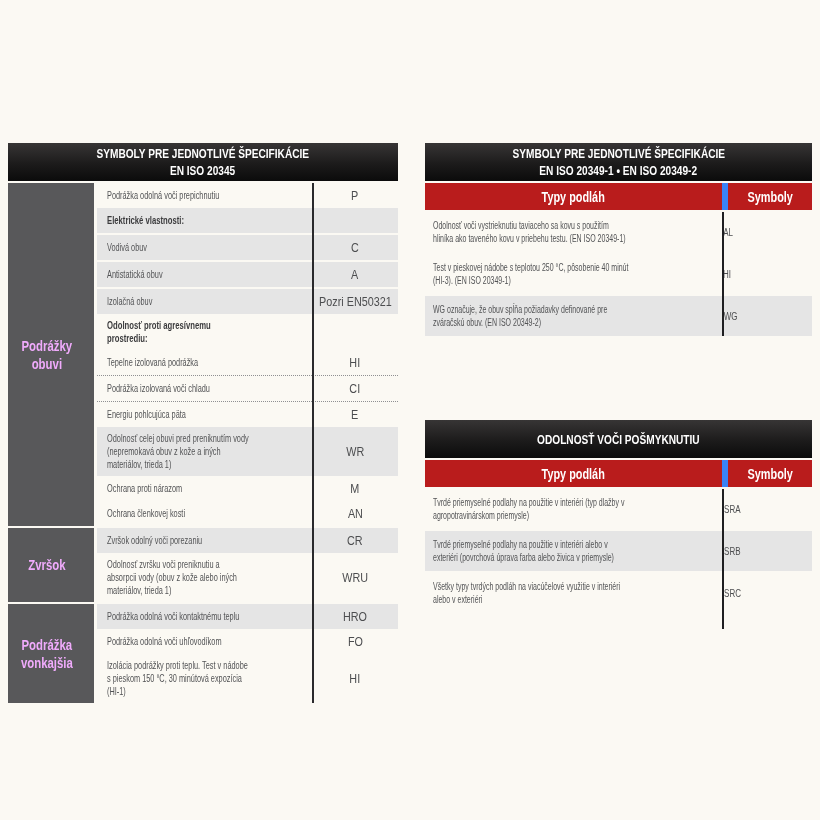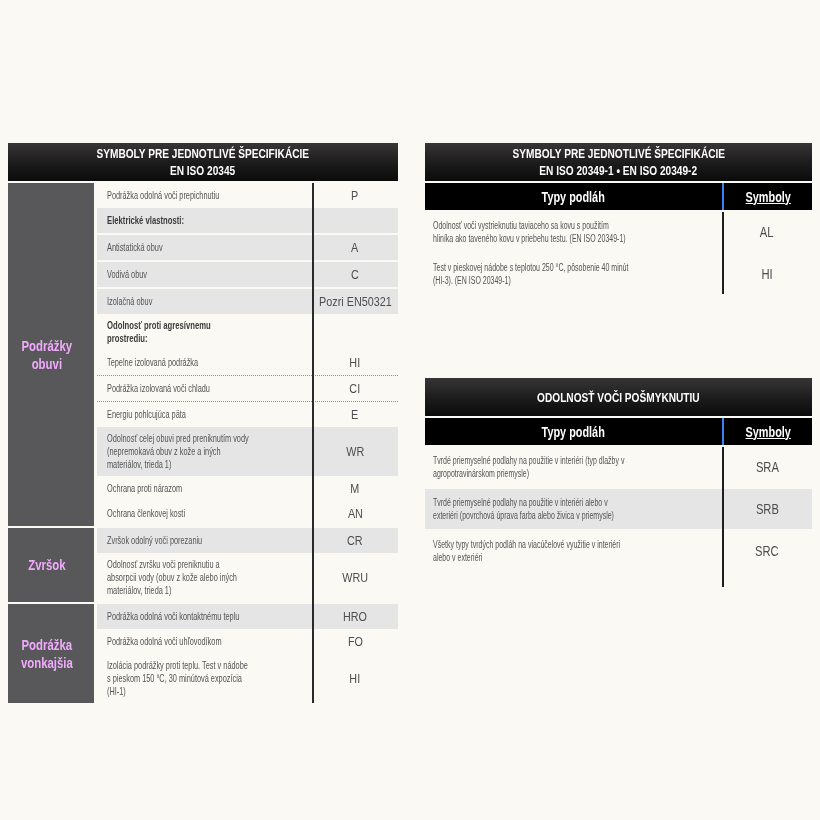--- a/index.html
+++ b/index.html
@@ -47,31 +47,31 @@
   .lrow .sym { display:flex; align-items:center; justify-content:center; font-size:13.5px; color:#4c4d4f; }
   .sym .tc { transform:scaleX(.8); }
   .g { background:#e5e5e5; }
   .sep { border-bottom:2px solid #fbf9f3; }
   .dot { border-bottom:1px dotted #8f9092; }
   .b .tx { font-weight:bold; color:#3b3b3d; font-size:11px; }
 
   
   .subhead {
     display:grid; grid-template-columns:297px 90px; min-height:27px;
-    background:#000000; color:#fff; margin-bottom:2px;
+    background:#b91c1c; color:#fff; margin-bottom:2px;
   }
   .subhead .shc { display:flex; align-items:center; justify-content:center; font-weight:bold; font-size:14.5px; }
-  .subhead .shsym { border-left:2px solid #3b82f6;text-decoration:underline; }
+  .subhead .shsym { border-left:6px solid #3b82f6; }
   .rbody { position:relative; }
   .rbody::after { content:""; position:absolute; left:297px; top:0; bottom:0; width:2px; background:#1f1f21; }
   .rbody.tail { padding-bottom:16px; }
   .rrow { display:grid; grid-template-columns:297px 90px; min-height:40px; }
   .rrow + .rrow { border-top:2px solid #fbf9f3; }
   .rrow .desc { padding:6px 8px; display:flex; align-items:center; }
-  .rrow .sym { display:flex; align-items:center; justify-content:center; font-size:14px; color:#4c4d4f; }
+  .rrow .sym { display:flex; align-items:center; font-size:10px; color:#4c4d4f; }
   .t2 { margin-top:84px; }
 </style>
 </head>
 <body>
 
 <div class="canvas">
   <div class="content">
 
     <div class="t-left">
       <div class="thead">
@@ -96,32 +96,32 @@
             <div class="lrow g sep b">
               <div class="desc">
                   <span class="tx">Elektrické vlastnosti:</span>
                 </div>
               <div class="sym">
                   <span class="tc"></span>
                 </div>
             </div>
             <div class="lrow g sep">
               <div class="desc">
+                  <span class="tx">Vodivá obuv</span>
+                </div>
+              <div class="sym">
+                  <span class="tc">C</span>
+                </div>
+            </div>
+            <div class="lrow g sep">
+              <div class="desc">
                   <span class="tx">Antistatická obuv</span>
                 </div>
               <div class="sym">
                   <span class="tc">A</span>
-                </div>
-            </div>
-            <div class="lrow g sep">
-              <div class="desc">
-                  <span class="tx">Vodivá obuv</span>
-                </div>
-              <div class="sym">
-                  <span class="tc">C</span>
                 </div>
             </div>
             <div class="lrow g">
               <div class="desc">
                   <span class="tx">Izolačná obuv</span>
                 </div>
               <div class="sym">
                   <span class="tc">Pozri EN50321</span>
                 </div>
             </div>
@@ -268,20 +268,28 @@
               </div>
           </div>
           <div class="rrow">
             <div class="desc">
                 <span class="tx">Test v pieskovej nádobe s teplotou 250 °C, pôsobenie 40 minút (HI-3). (EN ISO 20349-1)</span>
               </div>
             <div class="sym">
                 <span class="tc">HI</span>
               </div>
           </div>
+          <div class="rrow g">
+            <div class="desc">
+                <span class="tx">WG označuje, že obuv spĺňa požiadavky definované pre zváračskú obuv. (EN ISO 20349-2)</span>
+              </div>
+            <div class="sym">
+                <span class="tc">WG</span>
+              </div>
+          </div>
         </div>
       </div>
 
       <div class="t2">
         <div class="thead">
           <div class="hl"><span class="tc">ODOLNOSŤ VOČI POŠMYKNUTIU</span></div>
         </div>
         <div class="subhead">
           <div class="shc">
               <span class="tc">Typy podláh</span>

